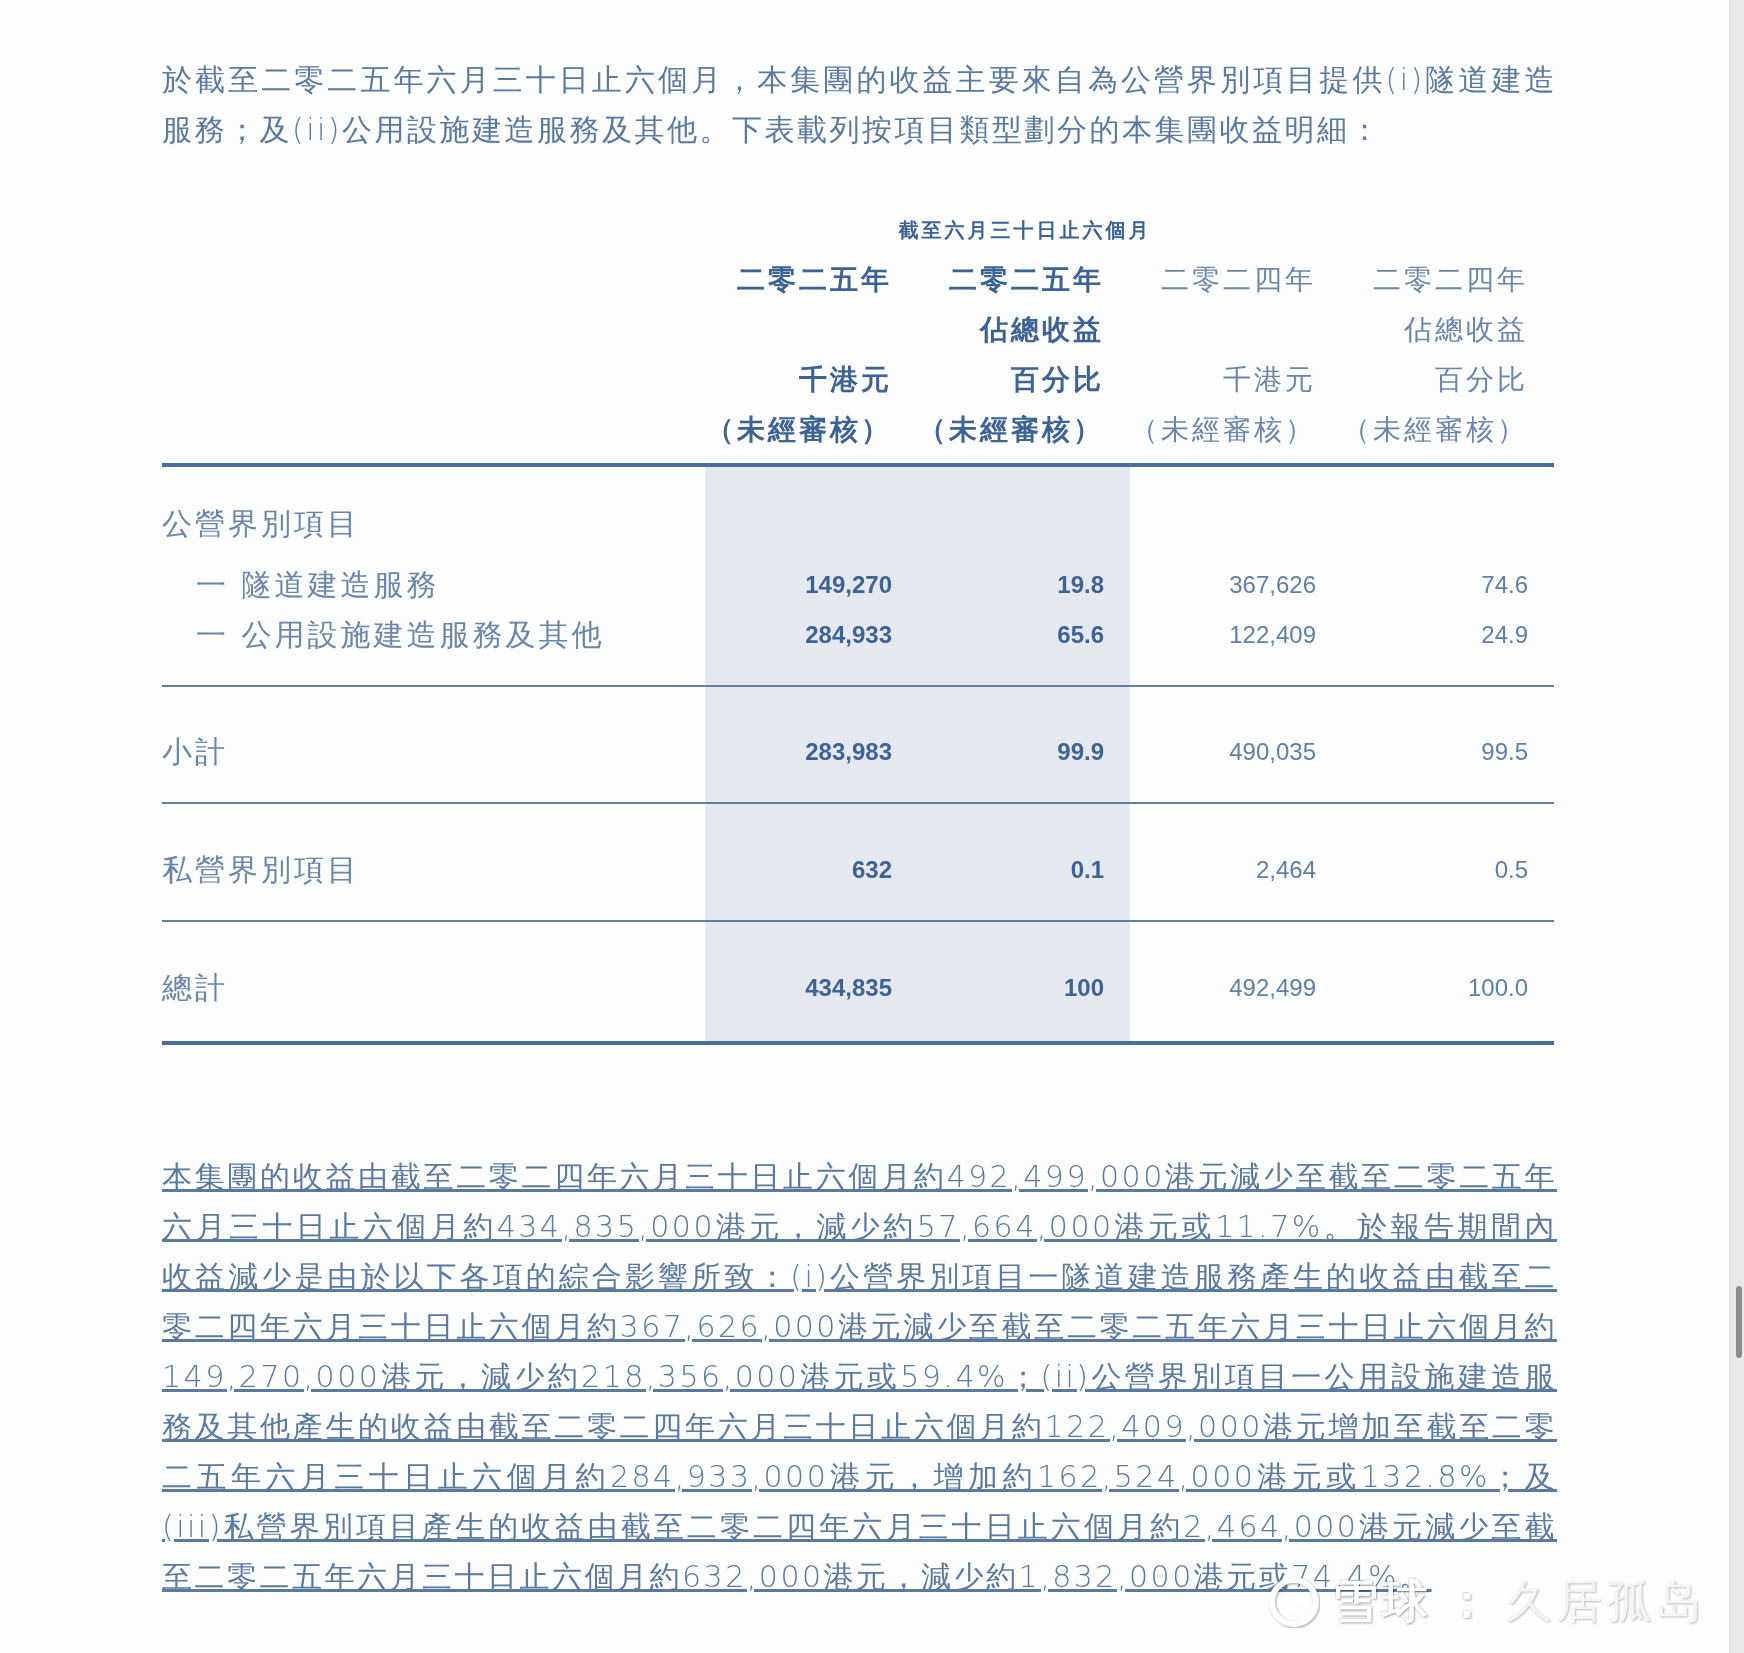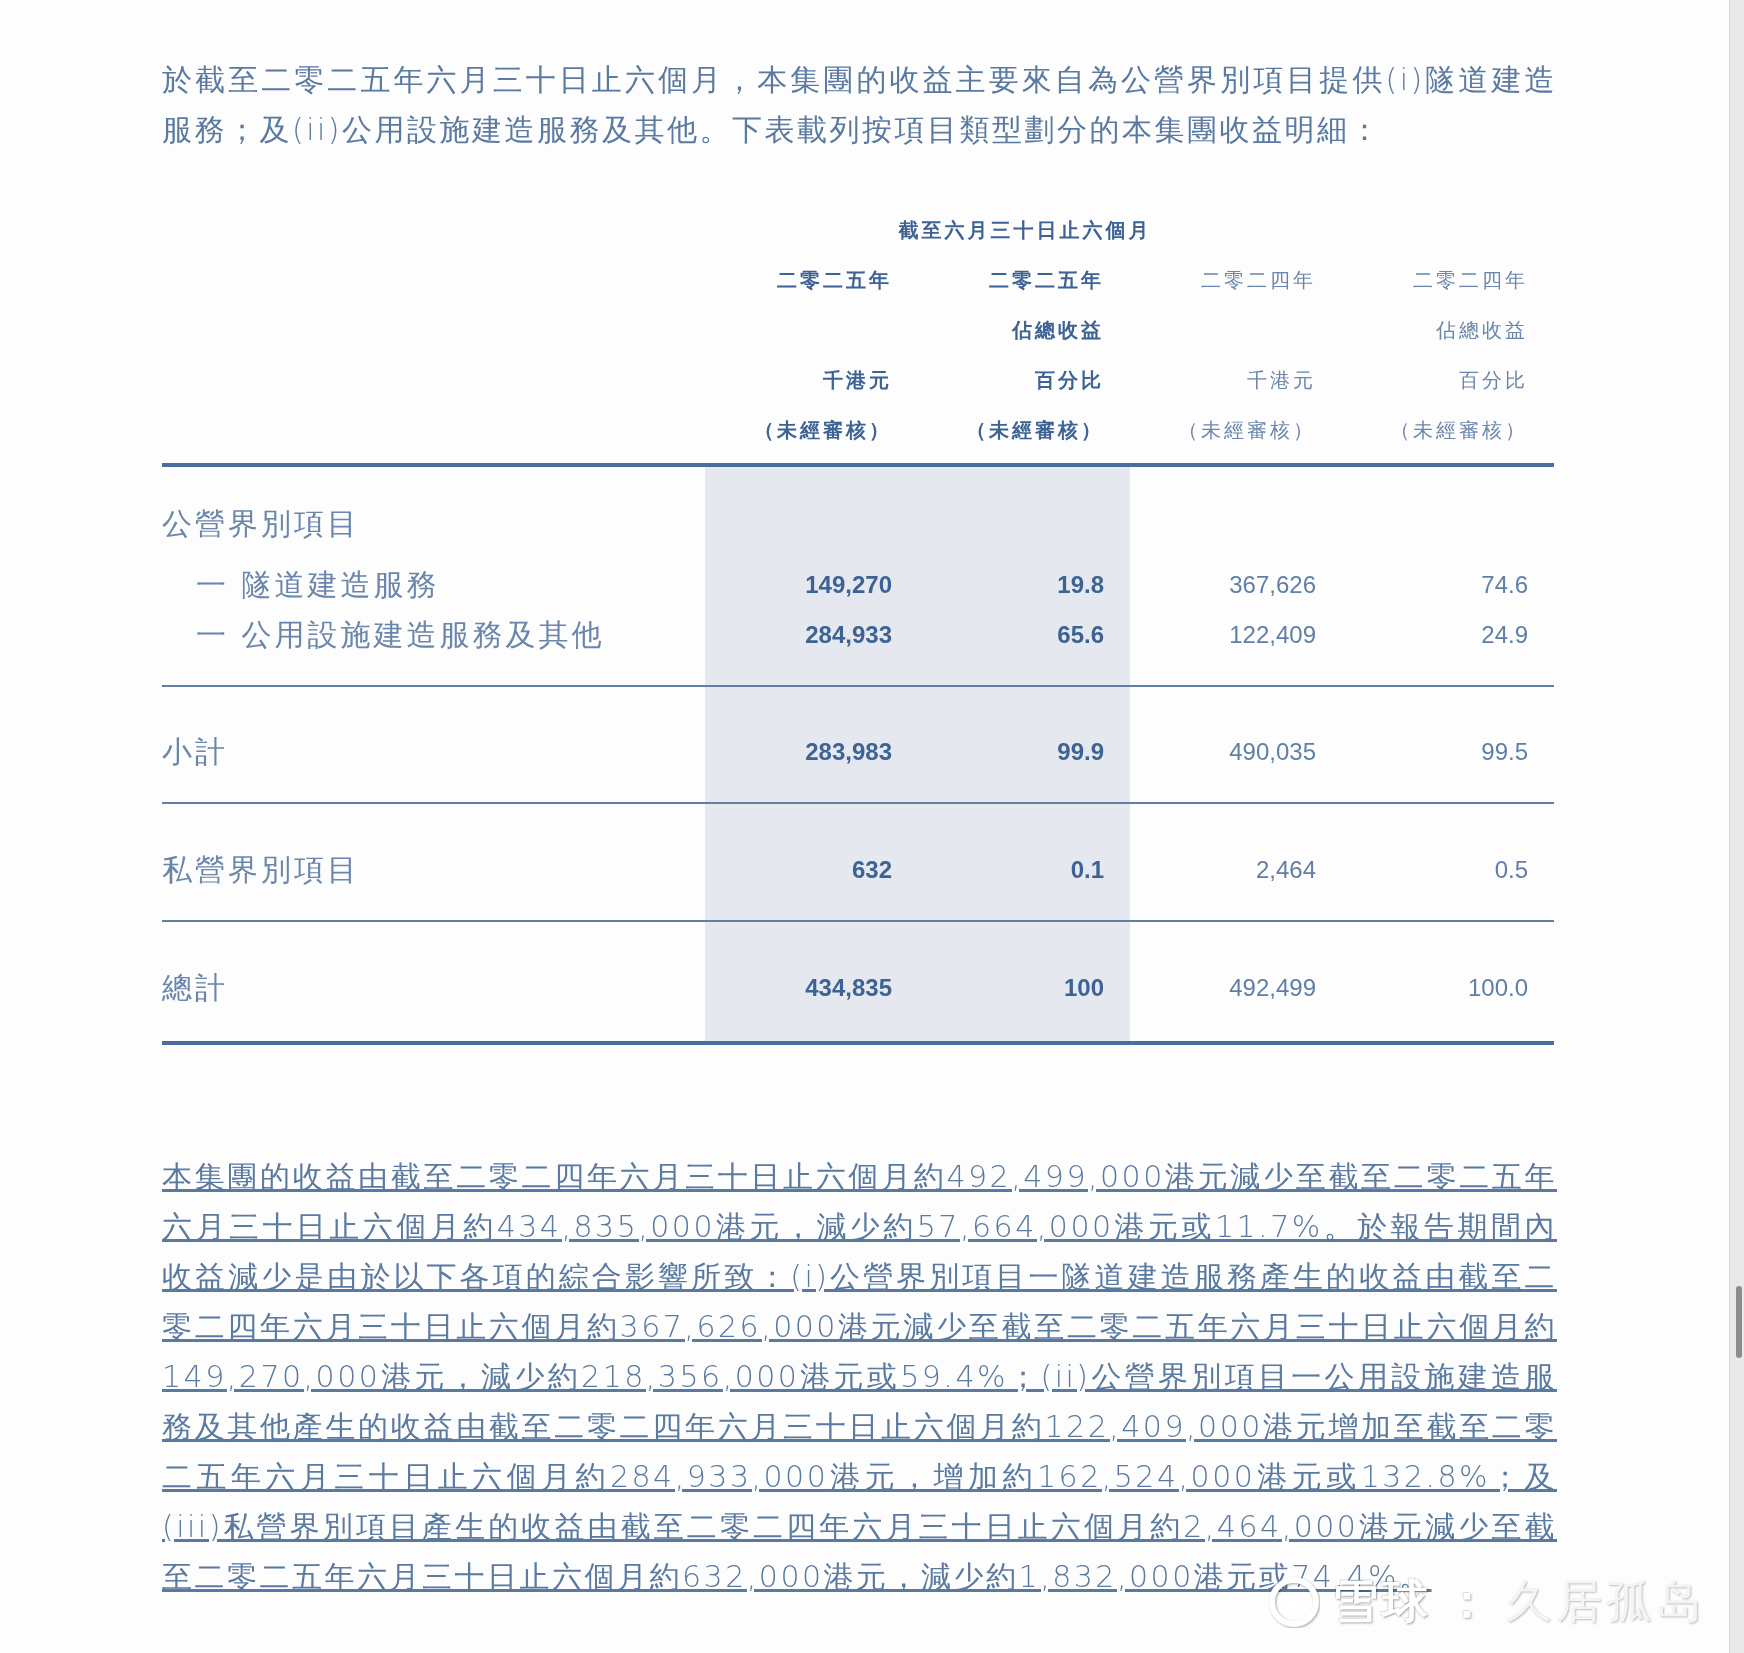--- a/index.html
+++ b/index.html
@@ -82,21 +82,21 @@
       font-weight: bold;
       letter-spacing: 3px;
       color: #3d6394;
       line-height: 50px;
     }
     .col-head {
       position: absolute;
       top: 50px;
       width: 212px;
       text-align: right;
-      font-size: 20px;
+      font-size: 28px;
       line-height: 50px;
       letter-spacing: 3px;
     }
     .col-head div { height: 50px; }
     .col-head.bold { font-weight: bold; color: #3d6394; }
     .col-head.light { font-weight: normal; color: #6a86aa; }
     .ch1 { left: 518px; }
     .ch2 { left: 730px; }
     .ch3 { left: 942px; }
     .ch4 { left: 1154px; }

